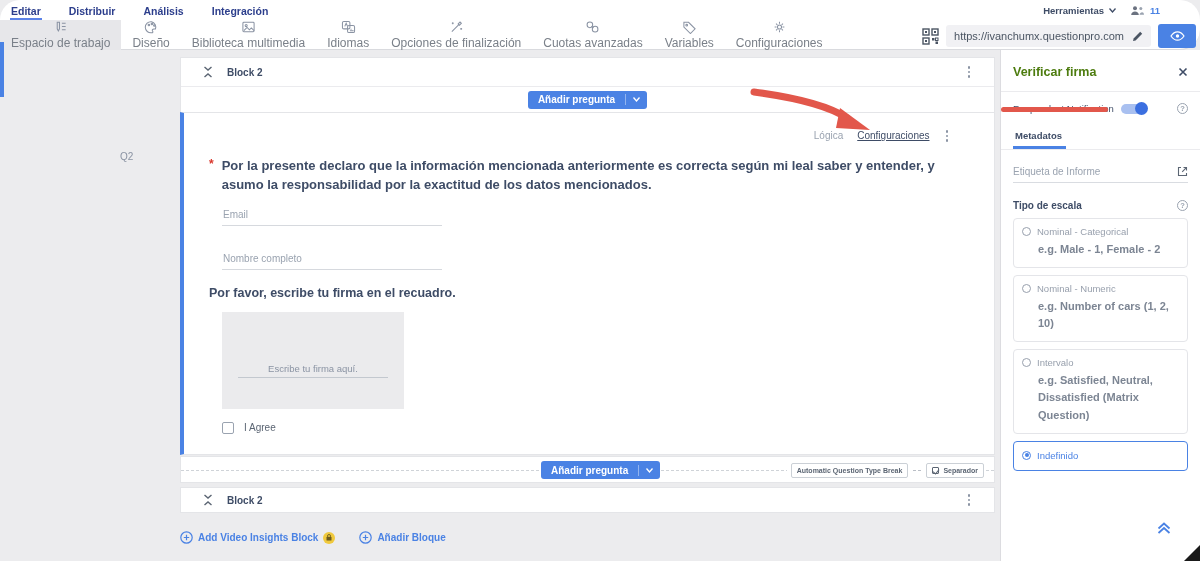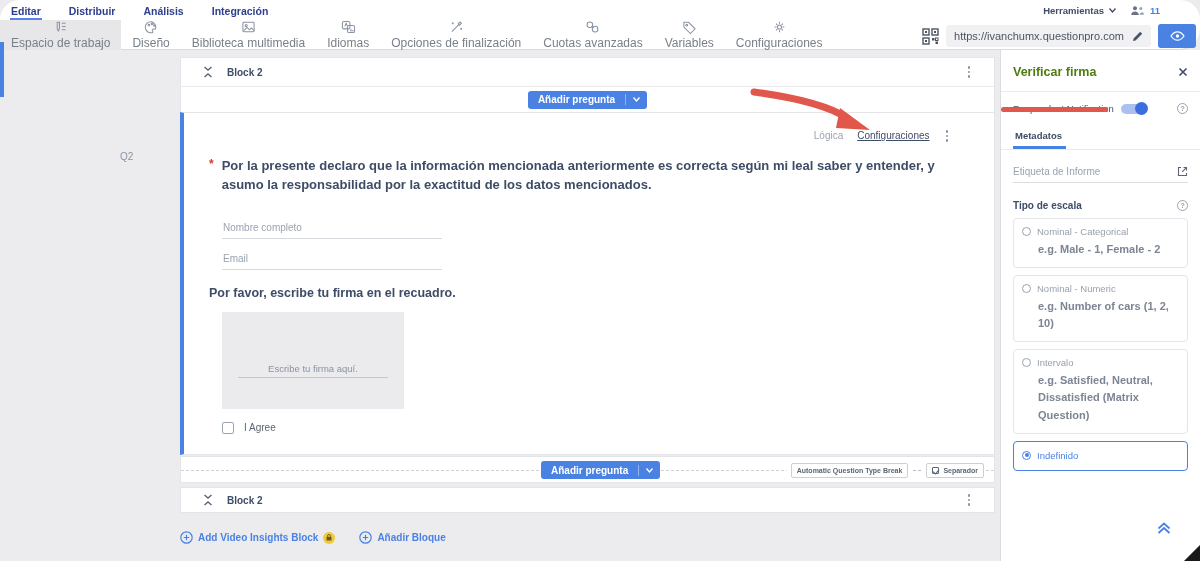--- a/index.html
+++ b/index.html
@@ -272,22 +272,22 @@
     <span class="menu-dots">
         <i></i>
         <i></i>
         <i></i>
       </span>
   </div>
   <div class="q-textrow">
     <span class="q-required">*</span>
     <span class="q-text">Por la presente declaro que la información mencionada anteriormente es correcta según mi leal saber y entender, y asumo la responsabilidad por la exactitud de los datos mencionados.</span>
   </div>
+  <input class="q-input second" placeholder="Email" style="">
   <input class="q-input first" placeholder="Nombre completo" style="">
-  <input class="q-input second" placeholder="Email" style="">
   <div class="sig-prompt">Por favor, escribe tu firma en el recuadro.</div>
   <div class="sig-box">
     <input class="sig-input" placeholder="Escribe tu firma aquí." style="">
   </div>
   <div class="agree-row">
     <span class="checkbox"></span>
     <span class="agree-label">I Agree</span>
   </div>
 </div>
 

